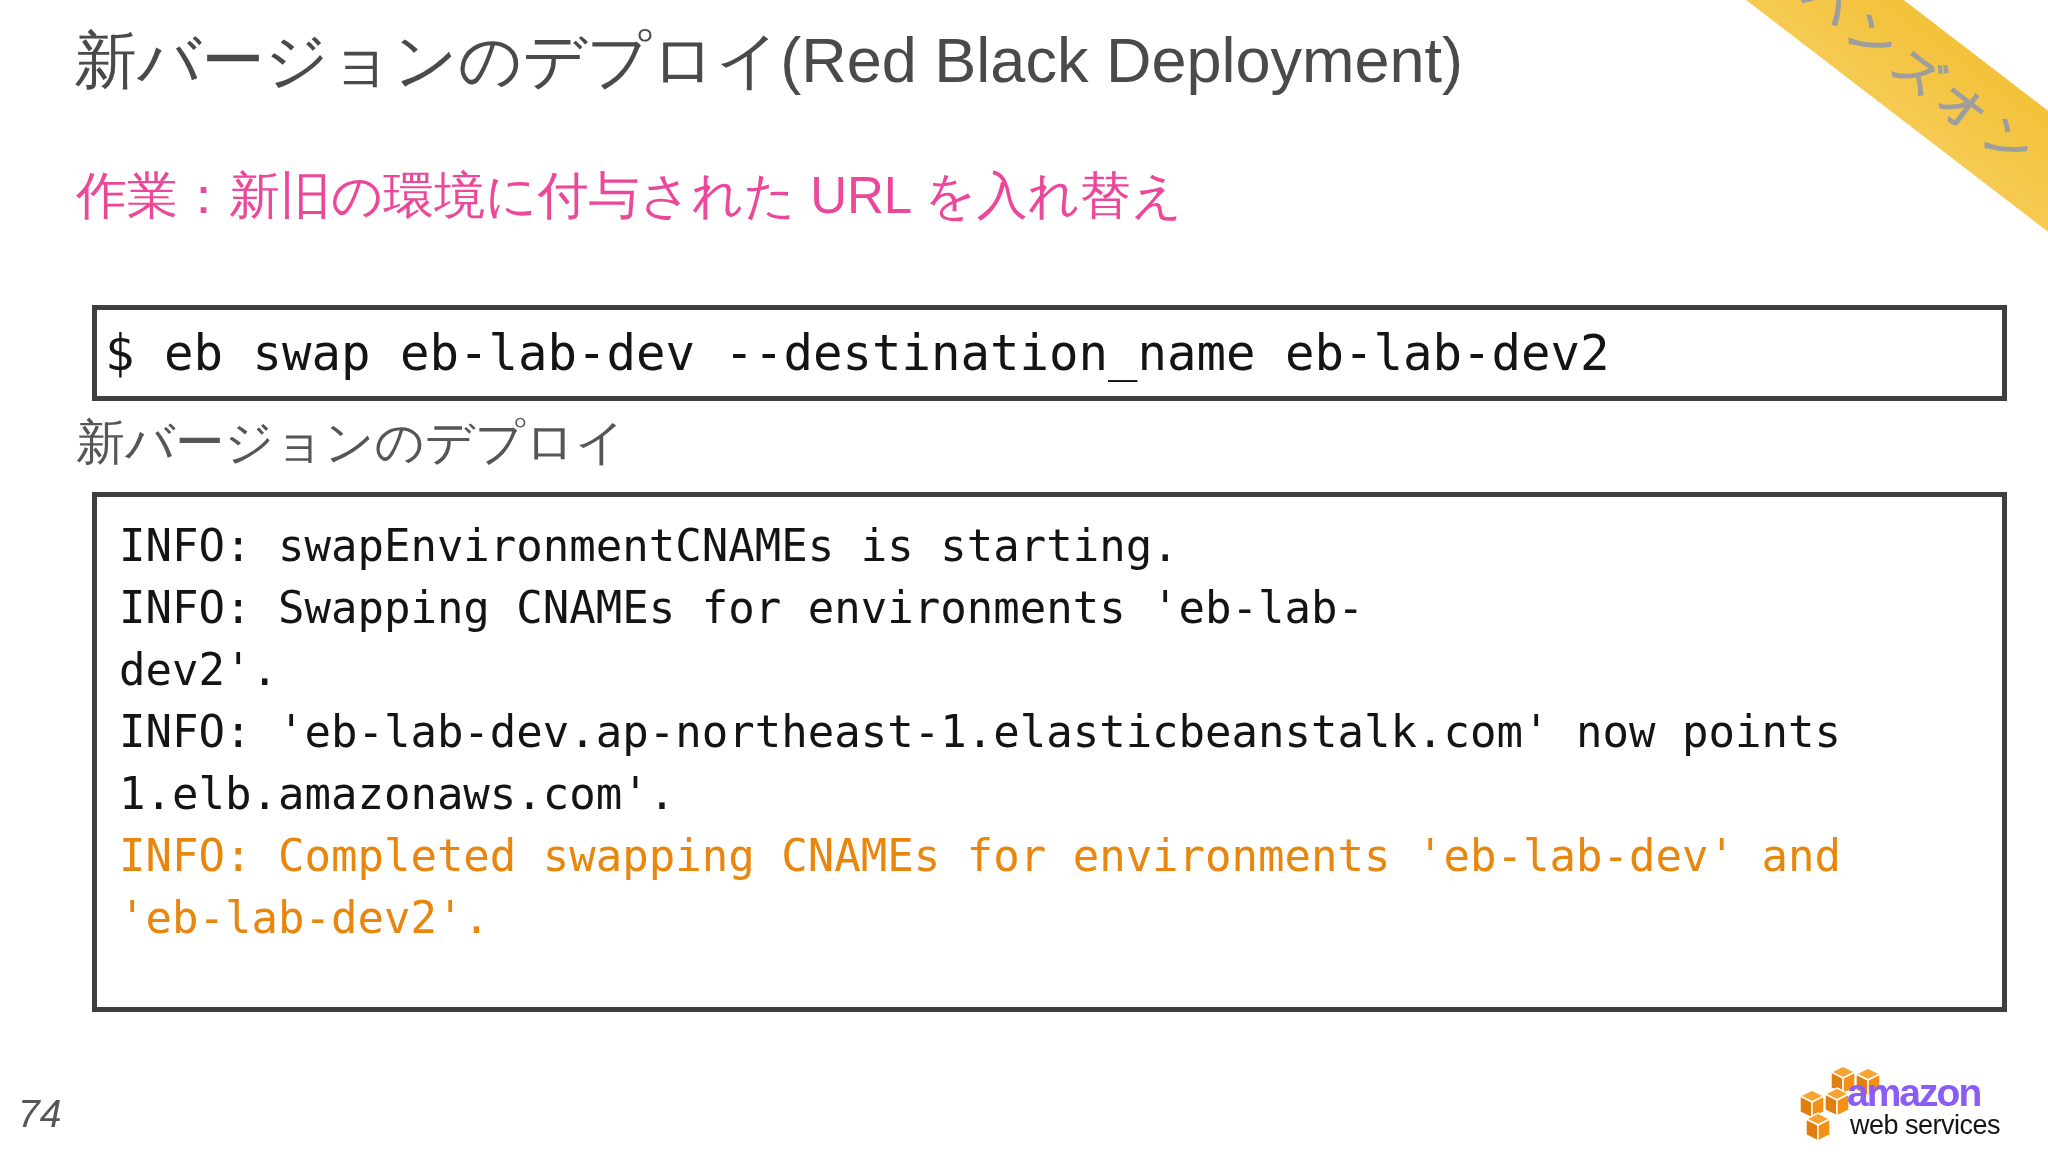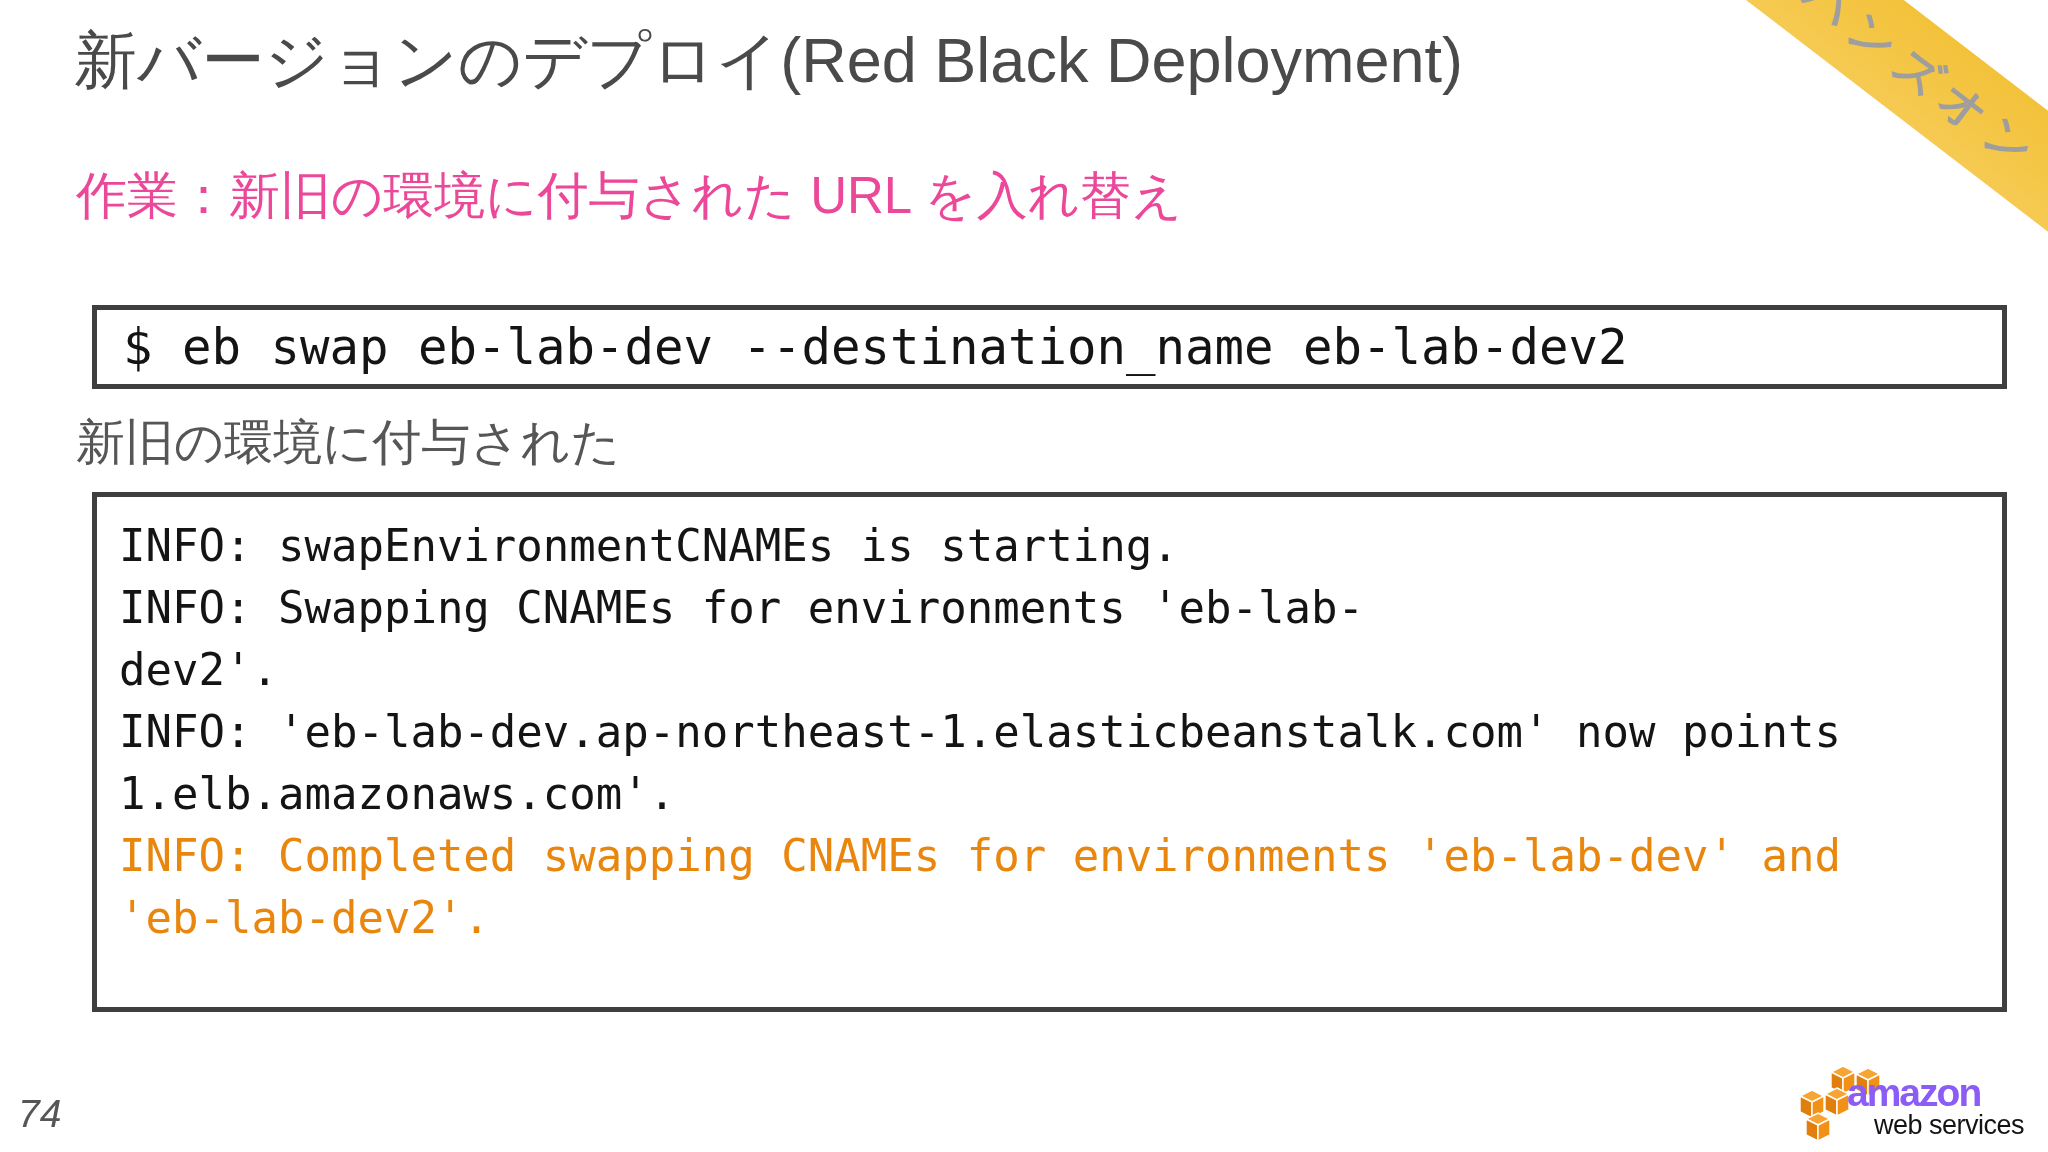--- a/index.html
+++ b/index.html
@@ -63,24 +63,24 @@
   .codebox {
     position: absolute;
     left: 92px;
     width: 1915px;
     box-sizing: border-box;
     border: 5px solid #3f3f3f;
     background: #ffffff;
   }
   .cmd-box {
     top: 305px;
-    height: 84px;
+    height: 96px;
     display: flex;
     align-items: center;
-    padding-left: 26px;
+    padding-left: 8px;
   }
   .cmd-box code {
     font-family: "DejaVu Sans Mono", monospace;
     font-size: 49px;
     color: #141414;
     white-space: pre;
   }
 
   .check-label {
     position: absolute;
@@ -143,41 +143,40 @@
     line-height: 38px;
   }
   .aws-sub {
     position: absolute;
     left: 55px;
     top: 52px;
     font-size: 27px;
     font-weight: 400;
     letter-spacing: -0.5px;
     color: #141414;
-    margin-left: 24px;
   }
 </style>
 </head>
 <body>
 
 <div class="slide">
 
   <h1 class="title">新バージョンのデプロイ(Red Black Deployment)</h1>
 
   <div class="ribbon">
     <span>ハンズオン</span>
   </div>
 
   <p class="task-label">作業：新旧の環境に付与された URL を入れ替え</p>
 
   <div class="codebox cmd-box">
     <code>$ eb swap eb-lab-dev --destination_name eb-lab-dev2</code>
   </div>
 
-  <p class="check-label">新旧の環境に付与された</p>
+  <p class="check-label">新バージョンのデプロイ</p>
 
   <div class="codebox out-box">
     <div class="cline">INFO: swapEnvironmentCNAMEs is starting.</div>
     <div class="cline">INFO: Swapping CNAMEs for environments 'eb-lab-</div>
     <div class="cline">dev2'.</div>
     <div class="cline">INFO: 'eb-lab-dev.ap-northeast-1.elasticbeanstalk.com' now points</div>
     <div class="cline">1.elb.amazonaws.com'.</div>
     <div class="cline hl">INFO: Completed swapping CNAMEs for environments 'eb-lab-dev' and</div>
     <div class="cline hl">'eb-lab-dev2'.</div>
   </div>

